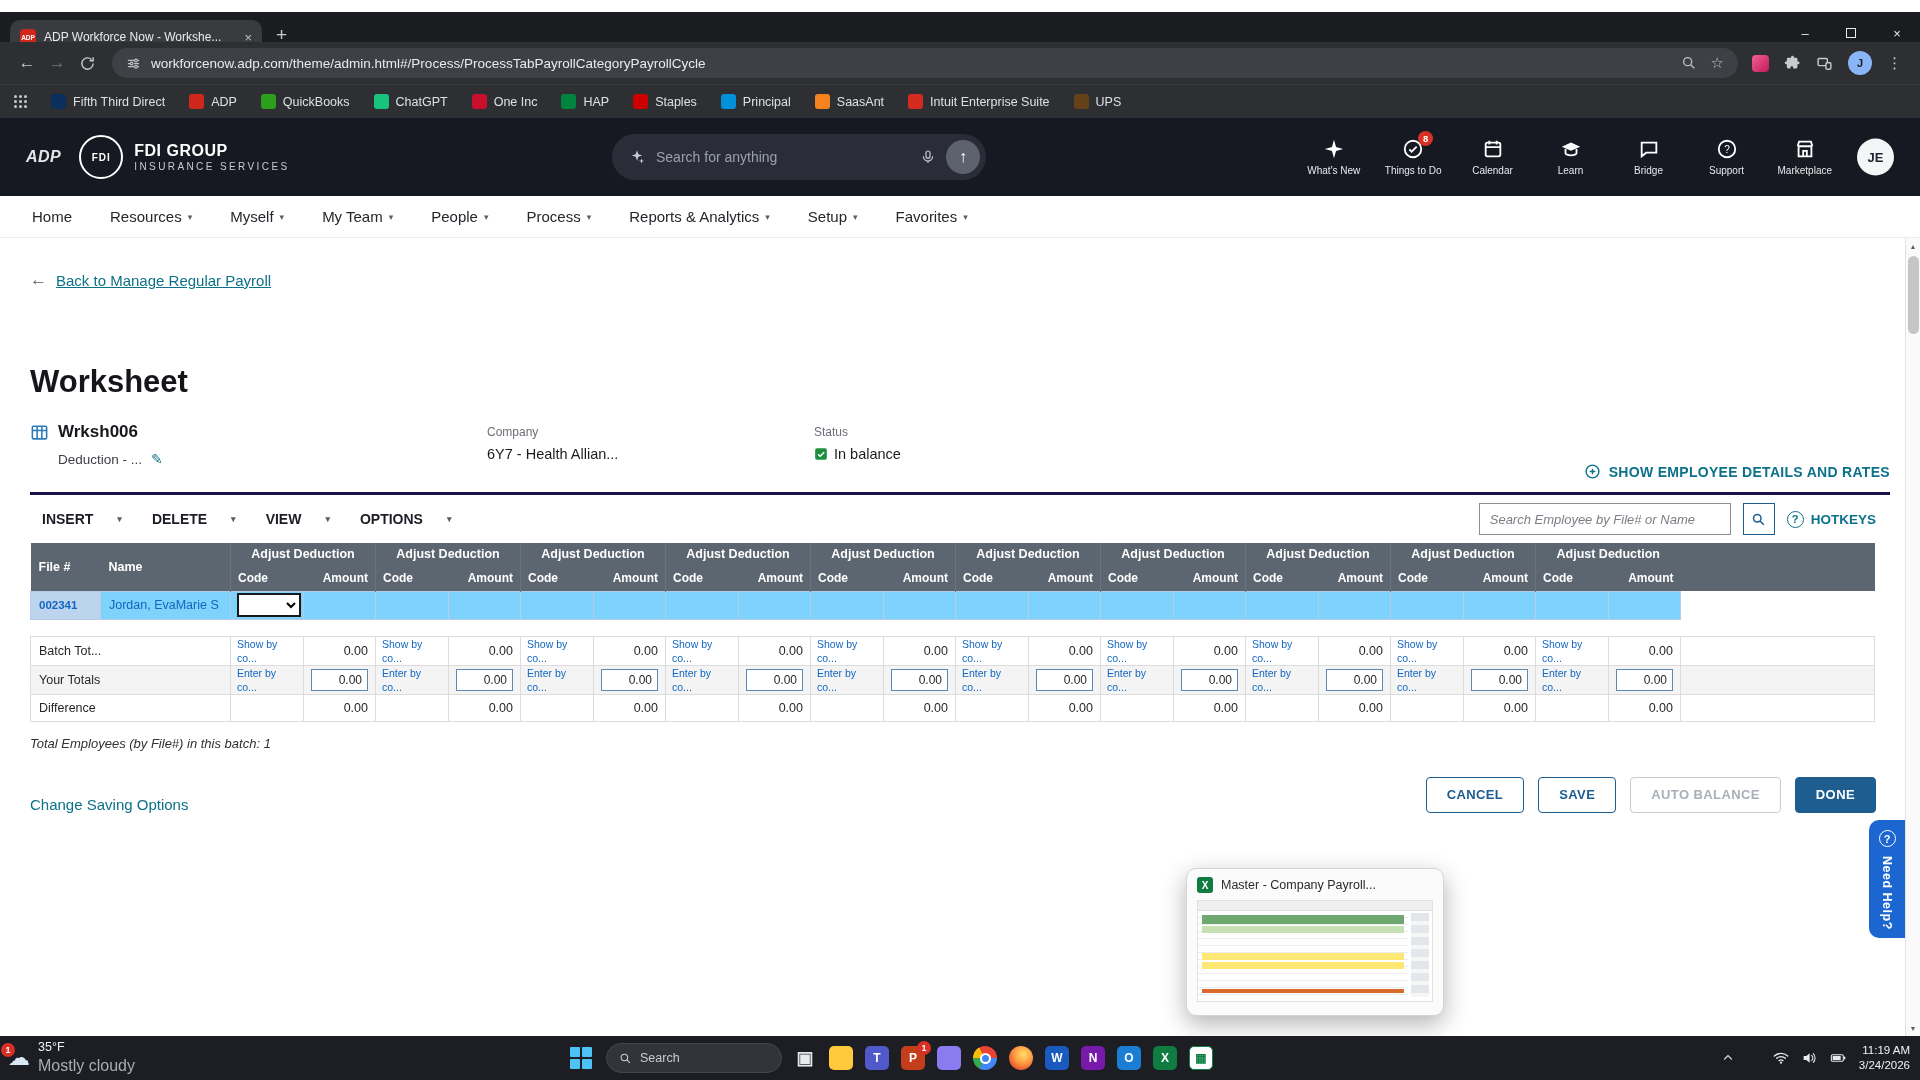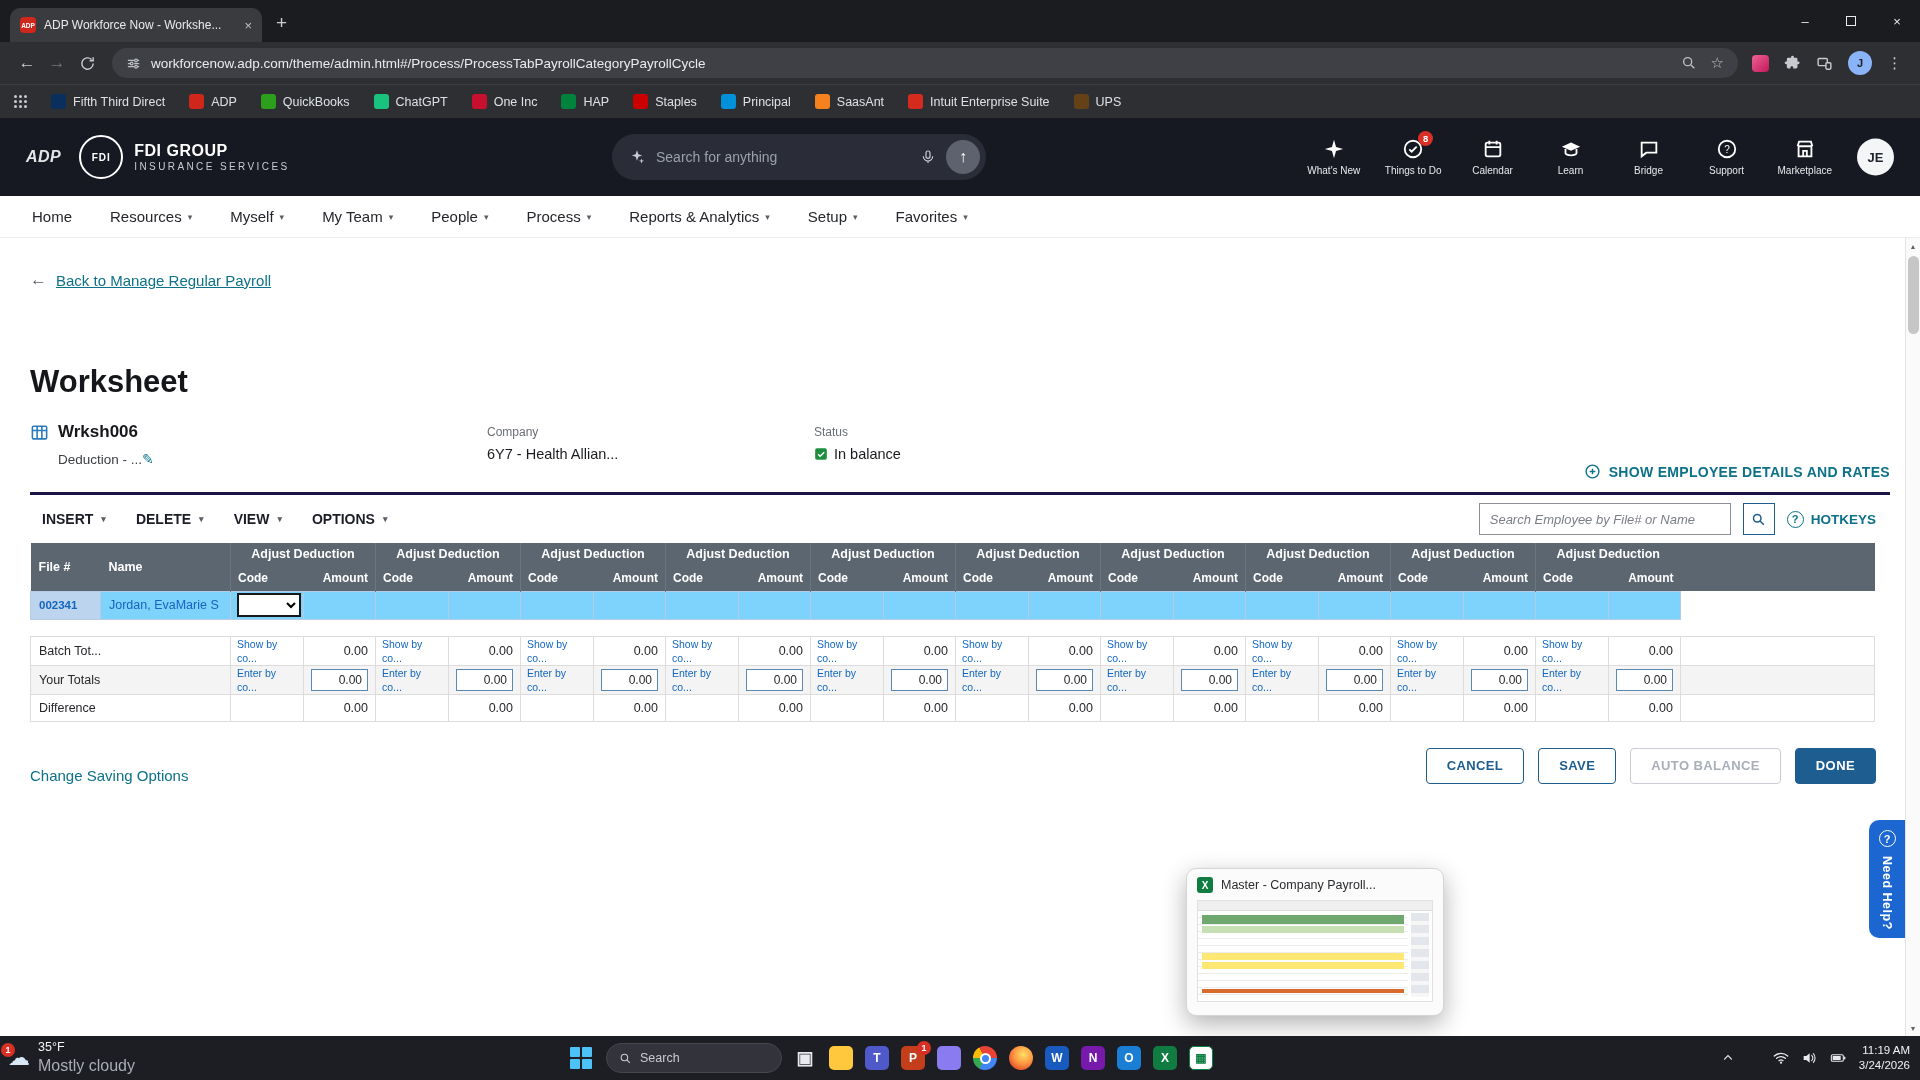--- a/index.html
+++ b/index.html
@@ -1,21 +1,21 @@
 <!DOCTYPE html>
 <html><head>
 <meta charset="utf-8">
 <style>
 *{margin:0;padding:0;box-sizing:border-box}
 html,body{background:#131418}
 body{width:1920px;height:1080px;overflow:hidden;font-family:"Liberation Sans",sans-serif}
 .screen{position:relative;width:1920px;height:1080px;background:#fff;overflow:hidden}
 
 
-.tabstrip{position:absolute;left:0;top:0;width:100%;height:42px;background:#1B1C20;display:flex;align-items:flex-end}
+.tabstrip{position:absolute;left:0;top:12px;width:100%;height:42px;background:#1B1C20;display:flex;align-items:flex-end}
 .tab{margin-left:10px;height:34px;width:252px;background:#3A3B3F;border-radius:10px 10px 0 0;display:flex;align-items:center;padding:0 10px;gap:8px}
 .tab-fav{width:16px;height:16px;border-radius:4px;background:#D0271D;color:#fff;font-size:6.5px;font-weight:700;display:flex;align-items:center;justify-content:center;flex:none}
 .tab-title{flex:1;color:#E8EAED;font-size:12px;white-space:nowrap;overflow:hidden}
 .tab-close{color:#BDC1C6;font-size:13px}
 .newtab{color:#C8CACE;font-size:19px;margin:0 0 8px 14px}
 .win-controls{margin-left:auto;display:flex;height:100%}
 .win-controls span{width:46px;display:flex;align-items:center;justify-content:center;color:#E8EAED;font-size:13px}
 .max-box{width:10px;height:10px;border:1.2px solid #E8EAED;display:block}
 
 
@@ -69,33 +69,33 @@
 .content{padding:0 30px;position:relative}
 .back-row{margin-top:32px;display:flex;align-items:center;gap:9px;font-size:15px}
 .back-arrow{color:#5A5E66;font-size:17px}
 .back-link{color:#0C7189;text-decoration:underline}
 .page-title{margin-top:74px;font-size:31px;font-weight:700;color:#15161A}
 .meta{margin-top:22px;position:relative;height:58px}
 .meta-left{position:absolute;left:0;top:0}
 .ws-line{display:flex;align-items:center;gap:9px}
 .grid-ic{display:flex}
 .ws-name{font-size:17px;font-weight:700;color:#17181C}
-.ws-sub{margin:9px 0 0 28px;font-size:13.5px;color:#3C3E44;display:flex;gap:0;align-items:center}
+.ws-sub{margin:9px 0 0 28px;font-size:13.5px;color:#3C3E44;display:flex;gap:9px;align-items:center}
 .pencil{color:#0C7189;font-size:14px}
 .meta-col{position:absolute;top:3px}
 .meta-col.company{left:457px}
 .meta-col.status{left:784px}
 .meta-label{font-size:12px;color:#6A6E76}
 .meta-value{margin-top:7px;font-size:14.5px;color:#1B1C20;display:flex;align-items:center;gap:6px}
 .show-details{position:absolute;right:0;bottom:0;color:#0C7189;font-weight:700;font-size:14px;letter-spacing:.3px;display:flex;align-items:center;gap:8px;text-decoration:none}
 
 
 .panel{margin-top:12px;border-top:3px solid #1A1446}
 .panel-bar{height:48px;display:flex;align-items:center;gap:30px;padding:0 12px;position:relative}
-.menu-btn{display:flex;align-items:center;gap:8px;font-size:14px;font-weight:700;color:#1B1D26}
+.menu-btn{display:flex;align-items:center;gap:24px;font-size:14px;font-weight:700;color:#1B1D26}
 .panel-right{position:absolute;right:14px;display:flex;align-items:center;gap:12px}
 .emp-search{width:252px;height:32px;border:1px solid #8C9096;padding:0 10px;font-size:13px;color:#3A3C40;font-family:inherit}
 .emp-search::placeholder{color:#7A7E85;font-style:italic}
 .search-btn{width:32px;height:32px;border:1px solid #1D5D90;display:flex;align-items:center;justify-content:center;color:#1D5D90;background:#fff}
 .hotkeys{display:flex;align-items:center;gap:7px;color:#0C7189;font-weight:700;font-size:13.5px;text-decoration:none}
 .q-circle{width:17px;height:17px;border:1.5px solid #0C7189;border-radius:50%;font-size:11px;display:flex;align-items:center;justify-content:center;font-weight:700}
 
 
 .wt{width:1845px;border-collapse:collapse;table-layout:fixed}
 .wt th{background:#5C6670;color:#fff;font-weight:700}
@@ -686,20 +686,21 @@
                 <td class="td-amt num">0.00</td>
                 <td class="td-code"></td>
                 <td class="td-amt num">0.00</td>
                 <td class="td-code"></td>
                 <td class="td-amt num">0.00</td>
                 <td class="filler"></td>
             </tr>
           </tbody>
         </table>
 
+        <div class="total-note">Total Employees (by File#) in this batch: 1</div>
       </div>
 
       <div class="footer-row">
         <a class="change-link" href="#">Change Saving Options</a>
         <div class="btns">
           <button class="btn outline">CANCEL</button>
           <button class="btn outline">SAVE</button>
           <button class="btn disabled">AUTO BALANCE</button>
           <button class="btn primary">DONE</button>
         </div>

